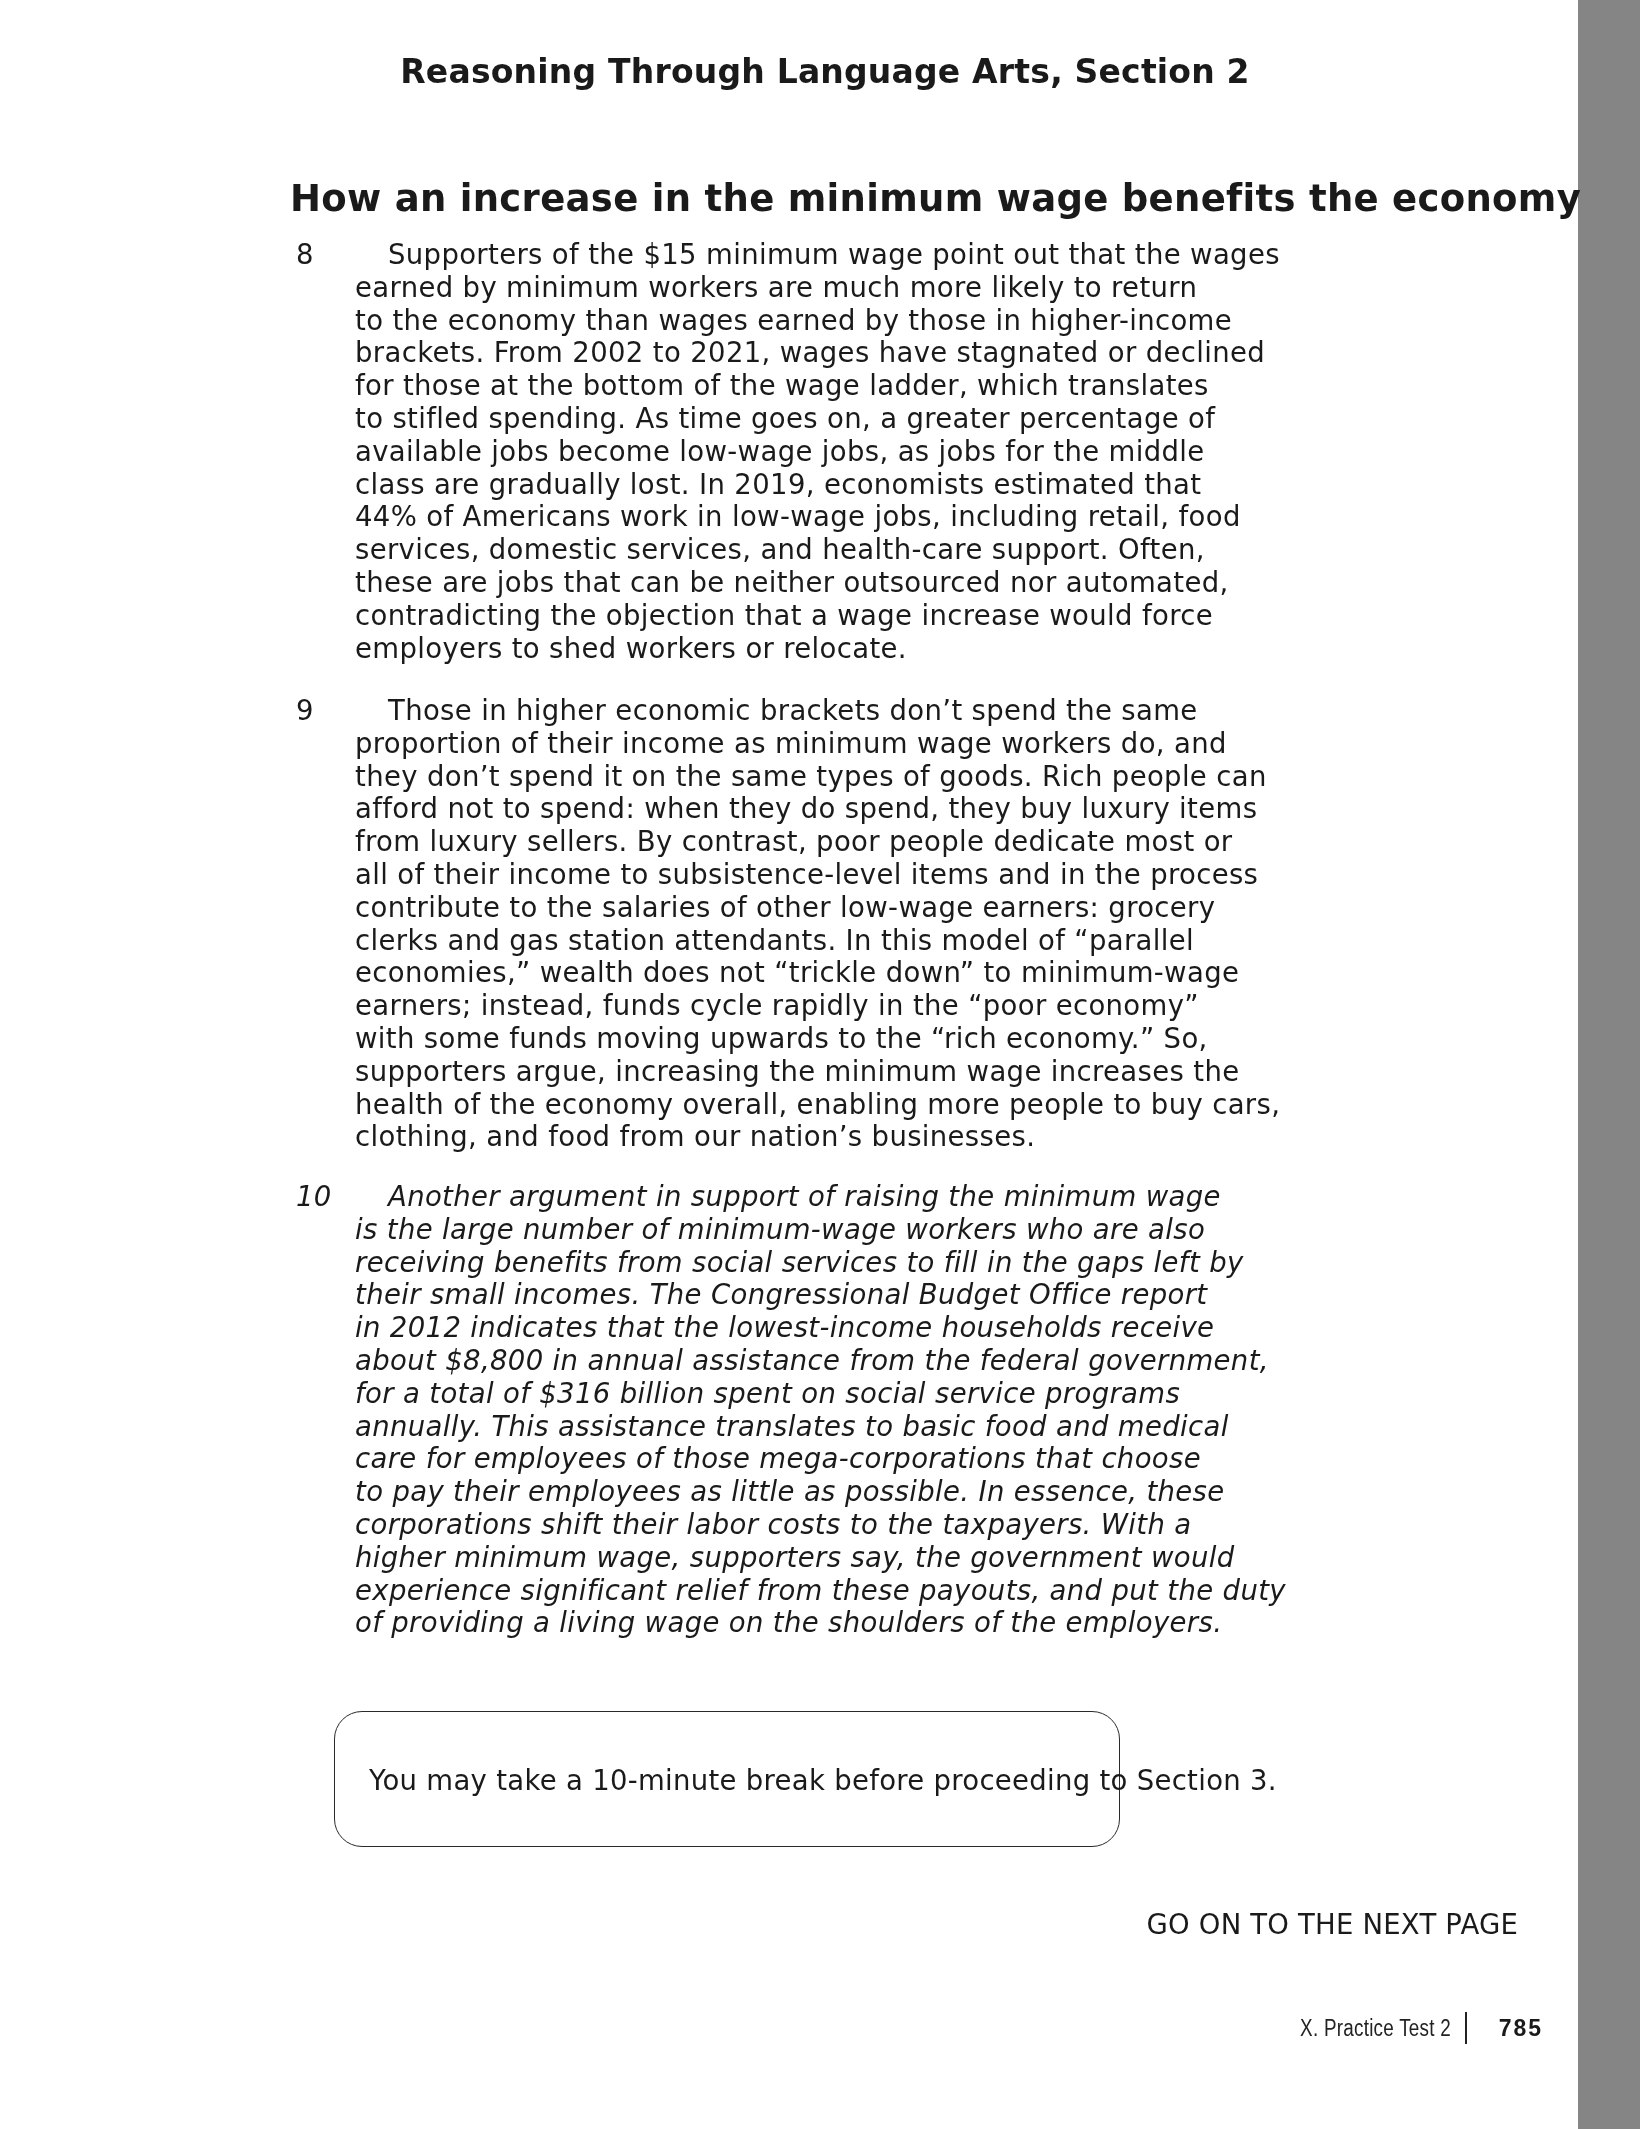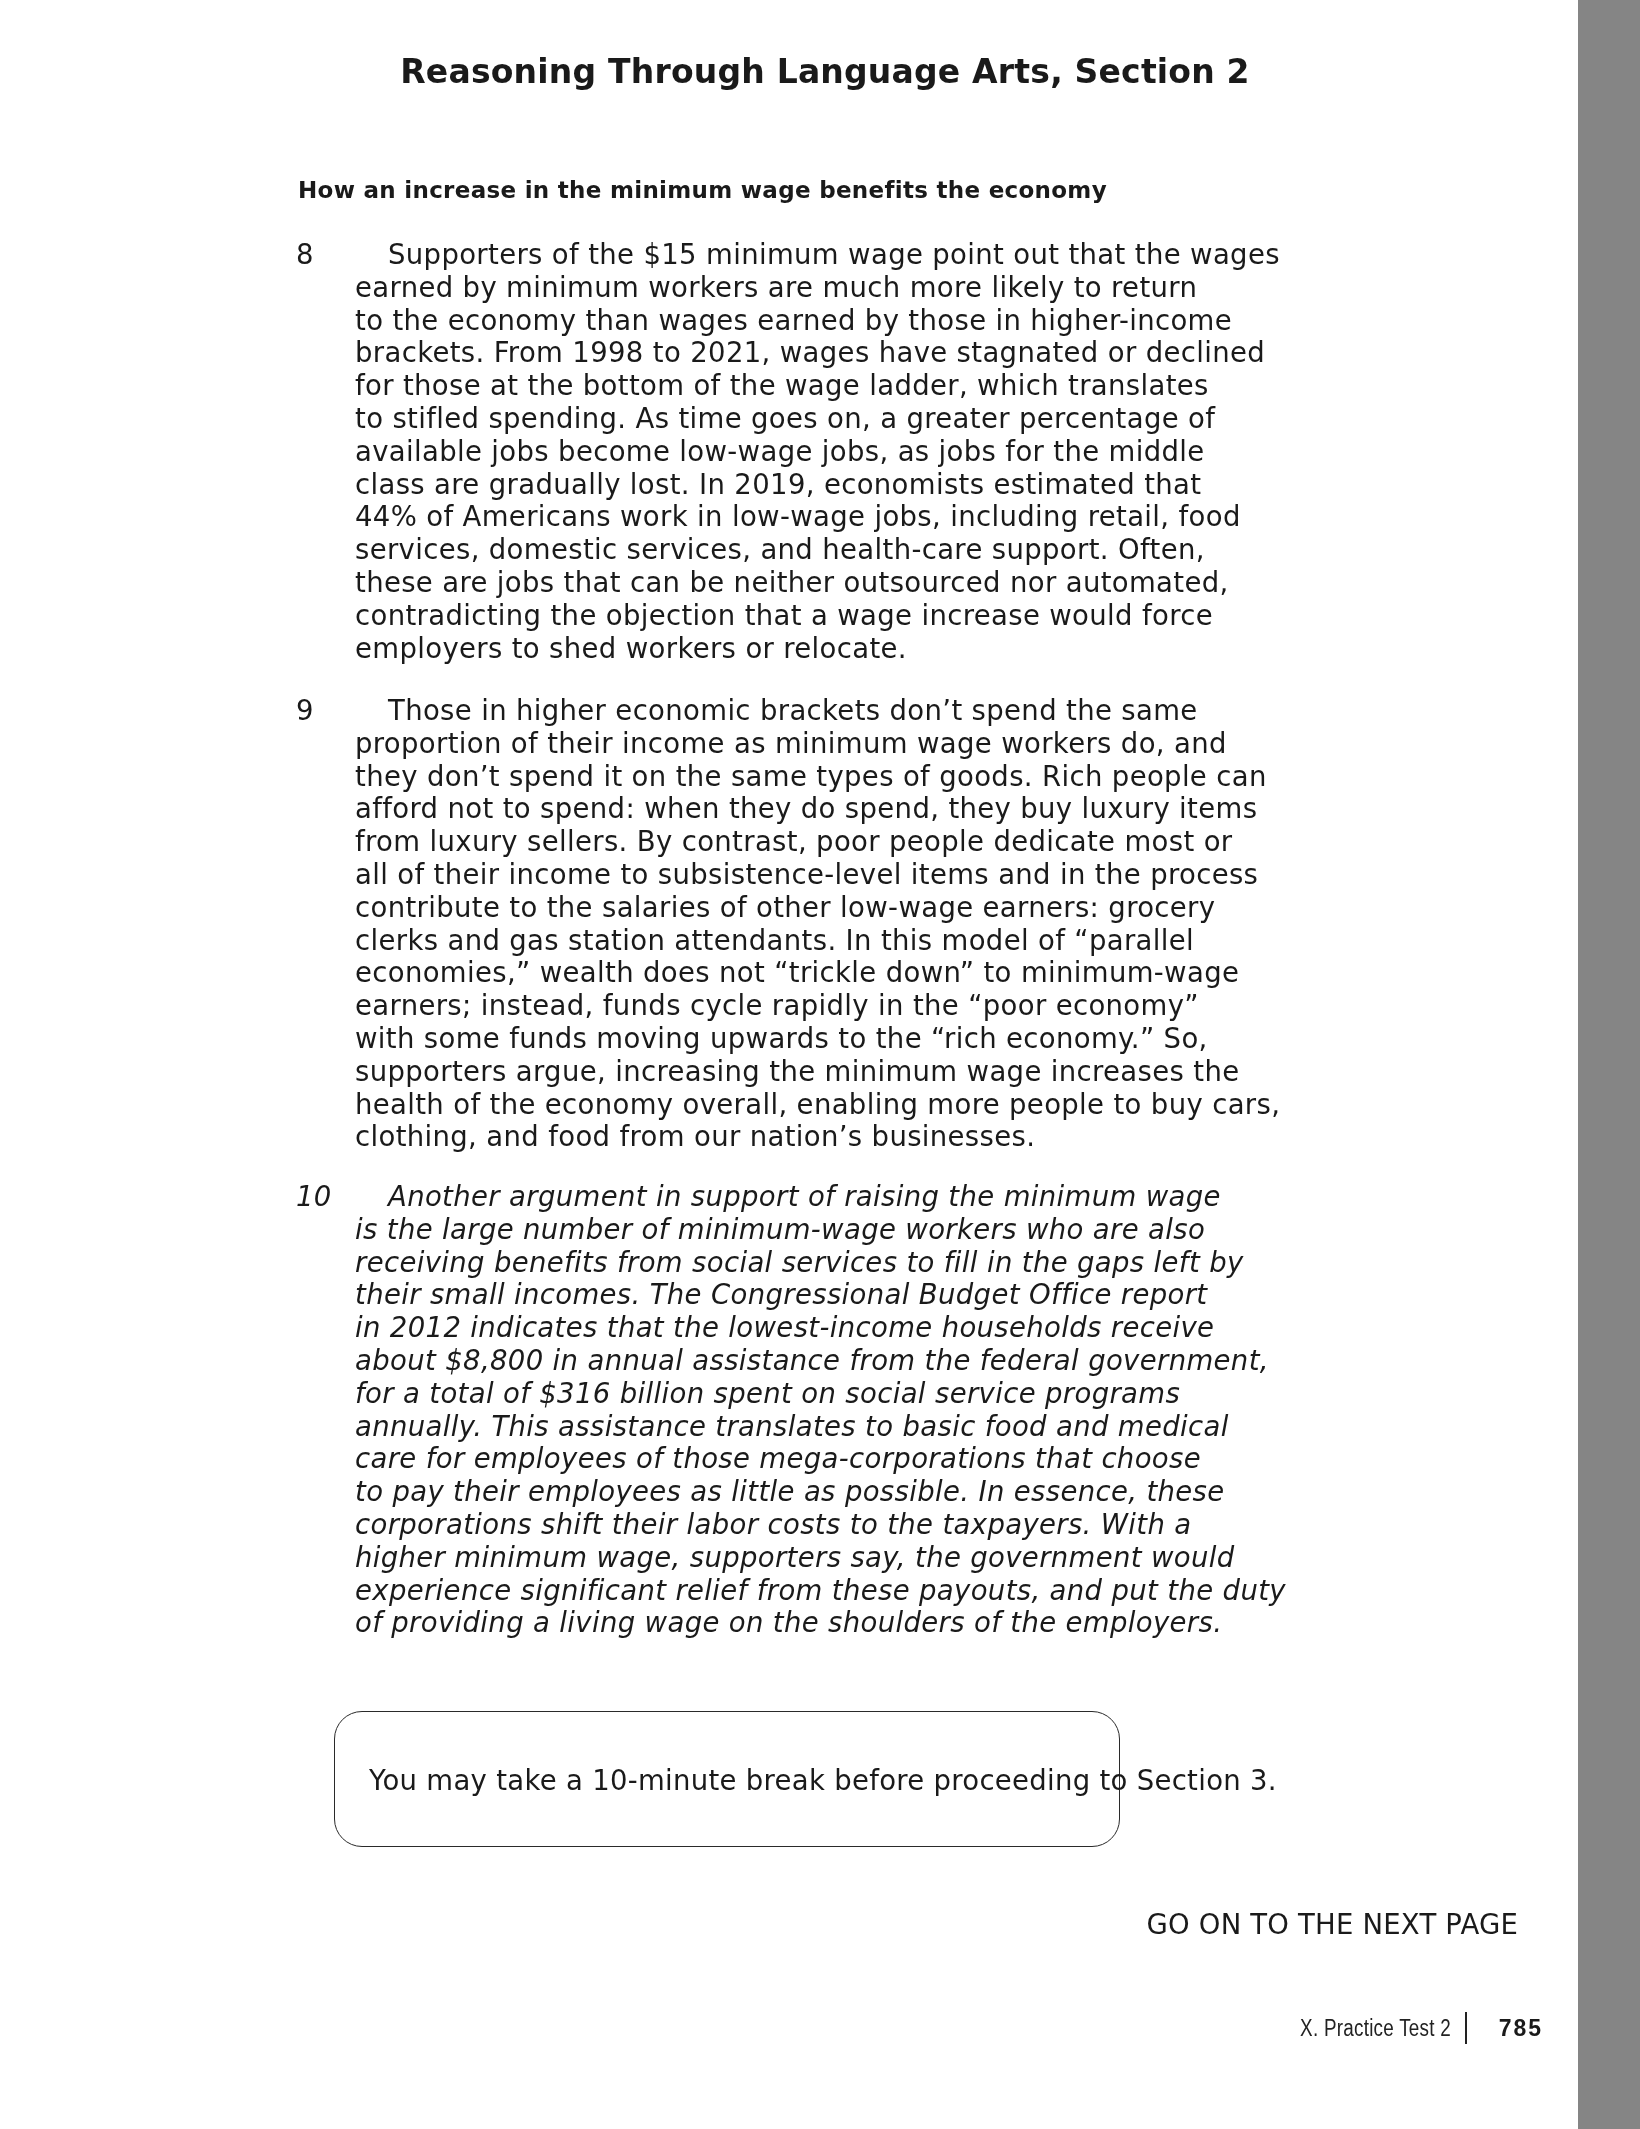--- a/index.html
+++ b/index.html
@@ -10,22 +10,22 @@
   }
   .side-tab {
     position: absolute; left: 1578px; top: 0; width: 62px; height: 2129px;
     background: #858585;
   }
   .page-title {
     position: absolute; left: 0; top: 52px; width: 1650px; text-align: center;
     font-weight: bold; font-size: 33px; letter-spacing: 0.2px;
   }
   .passage-title {
-    position: absolute; left: 298px; top: 177px;
-    font-weight: bold; font-size: 23px; letter-spacing: 0.3px;
+    position: absolute; left: 290px; top: 177px;
+    font-weight: bold; font-size: 37px; letter-spacing: 0.3px;
   }
   .para {
     position: absolute; left: 296px; width: 1060px;
     font-size: 27.5px; line-height: 32.8px; letter-spacing: 0.35px;
   }
   .para .num {
     position: absolute; left: 0; top: 0;
   }
   .para .line { display: block; white-space: nowrap; padding-left: 59px; }
   .para .line.first { padding-left: 92px; }
@@ -54,21 +54,21 @@
 <div class="side-tab"></div>
 
 <div class="page-title">Reasoning Through Language Arts, Section 2</div>
 <div class="passage-title">How an increase in the minimum wage benefits the economy</div>
 
 <div class="para" style="top:238px;">
   <span class="num">8</span>
   <span class="line first">Supporters of the $15 minimum wage point out that the wages</span>
   <span class="line">earned by minimum workers are much more likely to return</span>
   <span class="line">to the economy than wages earned by those in higher-income</span>
-  <span class="line">brackets. From 1998 to 2021, wages have stagnated or declined</span>
+  <span class="line">brackets. From 2002 to 2021, wages have stagnated or declined</span>
   <span class="line">for those at the bottom of the wage ladder, which translates</span>
   <span class="line">to stifled spending. As time goes on, a greater percentage of</span>
   <span class="line">available jobs become low-wage jobs, as jobs for the middle</span>
   <span class="line">class are gradually lost. In 2019, economists estimated that</span>
   <span class="line">44% of Americans work in low-wage jobs, including retail, food</span>
   <span class="line">services, domestic services, and health-care support. Often,</span>
   <span class="line">these are jobs that can be neither outsourced nor automated,</span>
   <span class="line">contradicting the objection that a wage increase would force</span>
   <span class="line">employers to shed workers or relocate.</span>
 </div>

